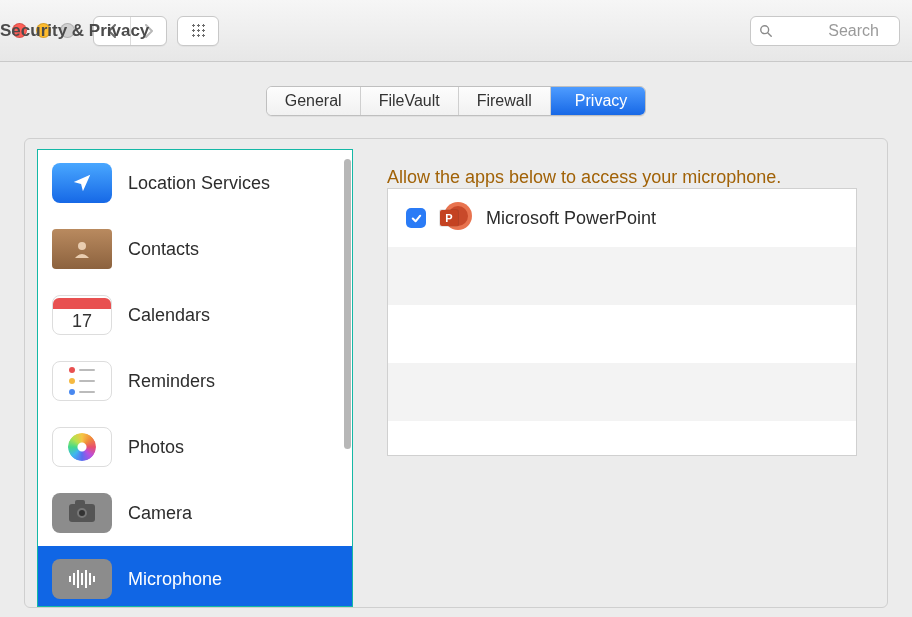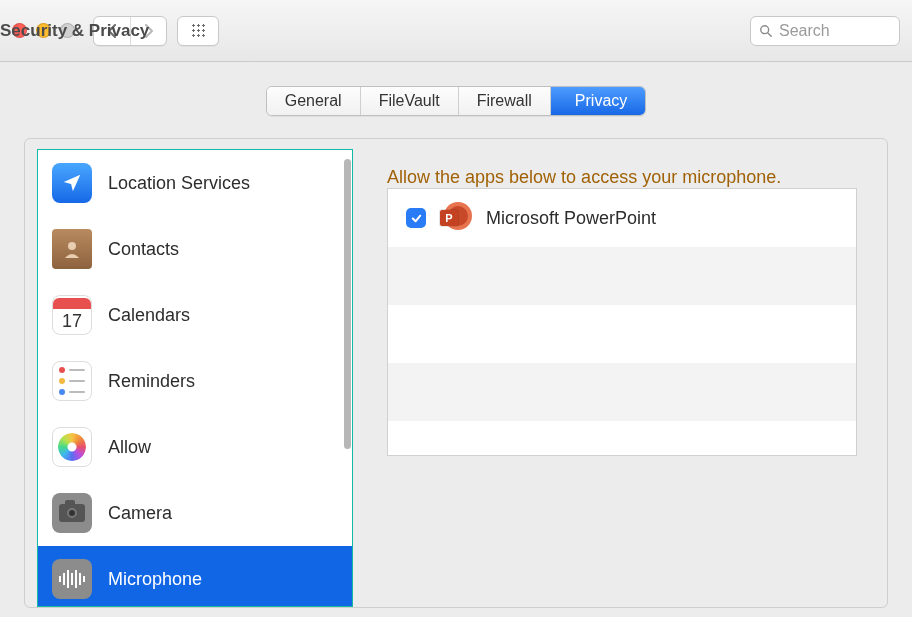--- a/index.html
+++ b/index.html
@@ -69,20 +69,21 @@
     display: flex; align-items: center;
     padding: 0 8px;
     gap: 6px;
   }
   .search-wrap input {
     border: none; outline: none;
     font-size: 16px;
     color: #333;
     width: 100px;
     background: transparent;
+    text-align: right;
   }
   .search-wrap input::placeholder { color: #9a9a9a; }
   .mag { width: 14px; height: 14px; }
 
   
   .content { padding: 24px 24px 0 24px; }
 
   .tabbar {
     display: flex;
     justify-content: center;
@@ -141,21 +142,21 @@
     padding: 0 14px;
     font-size: 18px;
     color: #2d2d2d;
     cursor: default;
   }
   .sidebar-item.selected {
     background: #1066e5;
     color: #fff;
   }
   .sb-icon {
-    width: 40px; height: 40px;
+    width: 60px; height: 40px;
     border-radius: 8px;
     display: flex; align-items: center; justify-content: center;
     flex-shrink: 0;
   }
   .sb-label { }
 
   .scroll-ind {
     position: absolute;
     top: 20px; right: 2px;
     width: 7px; height: 290px;
@@ -337,21 +338,21 @@
                 </div>
             </div>
           </div>
           <span class="sb-label">Reminders</span>
         </div>
 
         <div class="sidebar-item">
           <div class="sb-icon ic-photos">
             <div class="photos-flower"></div>
           </div>
-          <span class="sb-label">Allow</span>
+          <span class="sb-label">Photos</span>
         </div>
 
         <div class="sidebar-item">
           <div class="sb-icon ic-cam">
             <div class="cam-body">
                 <div class="cam-lens"></div>
               </div>
           </div>
           <span class="sb-label">Camera</span>
         </div>

